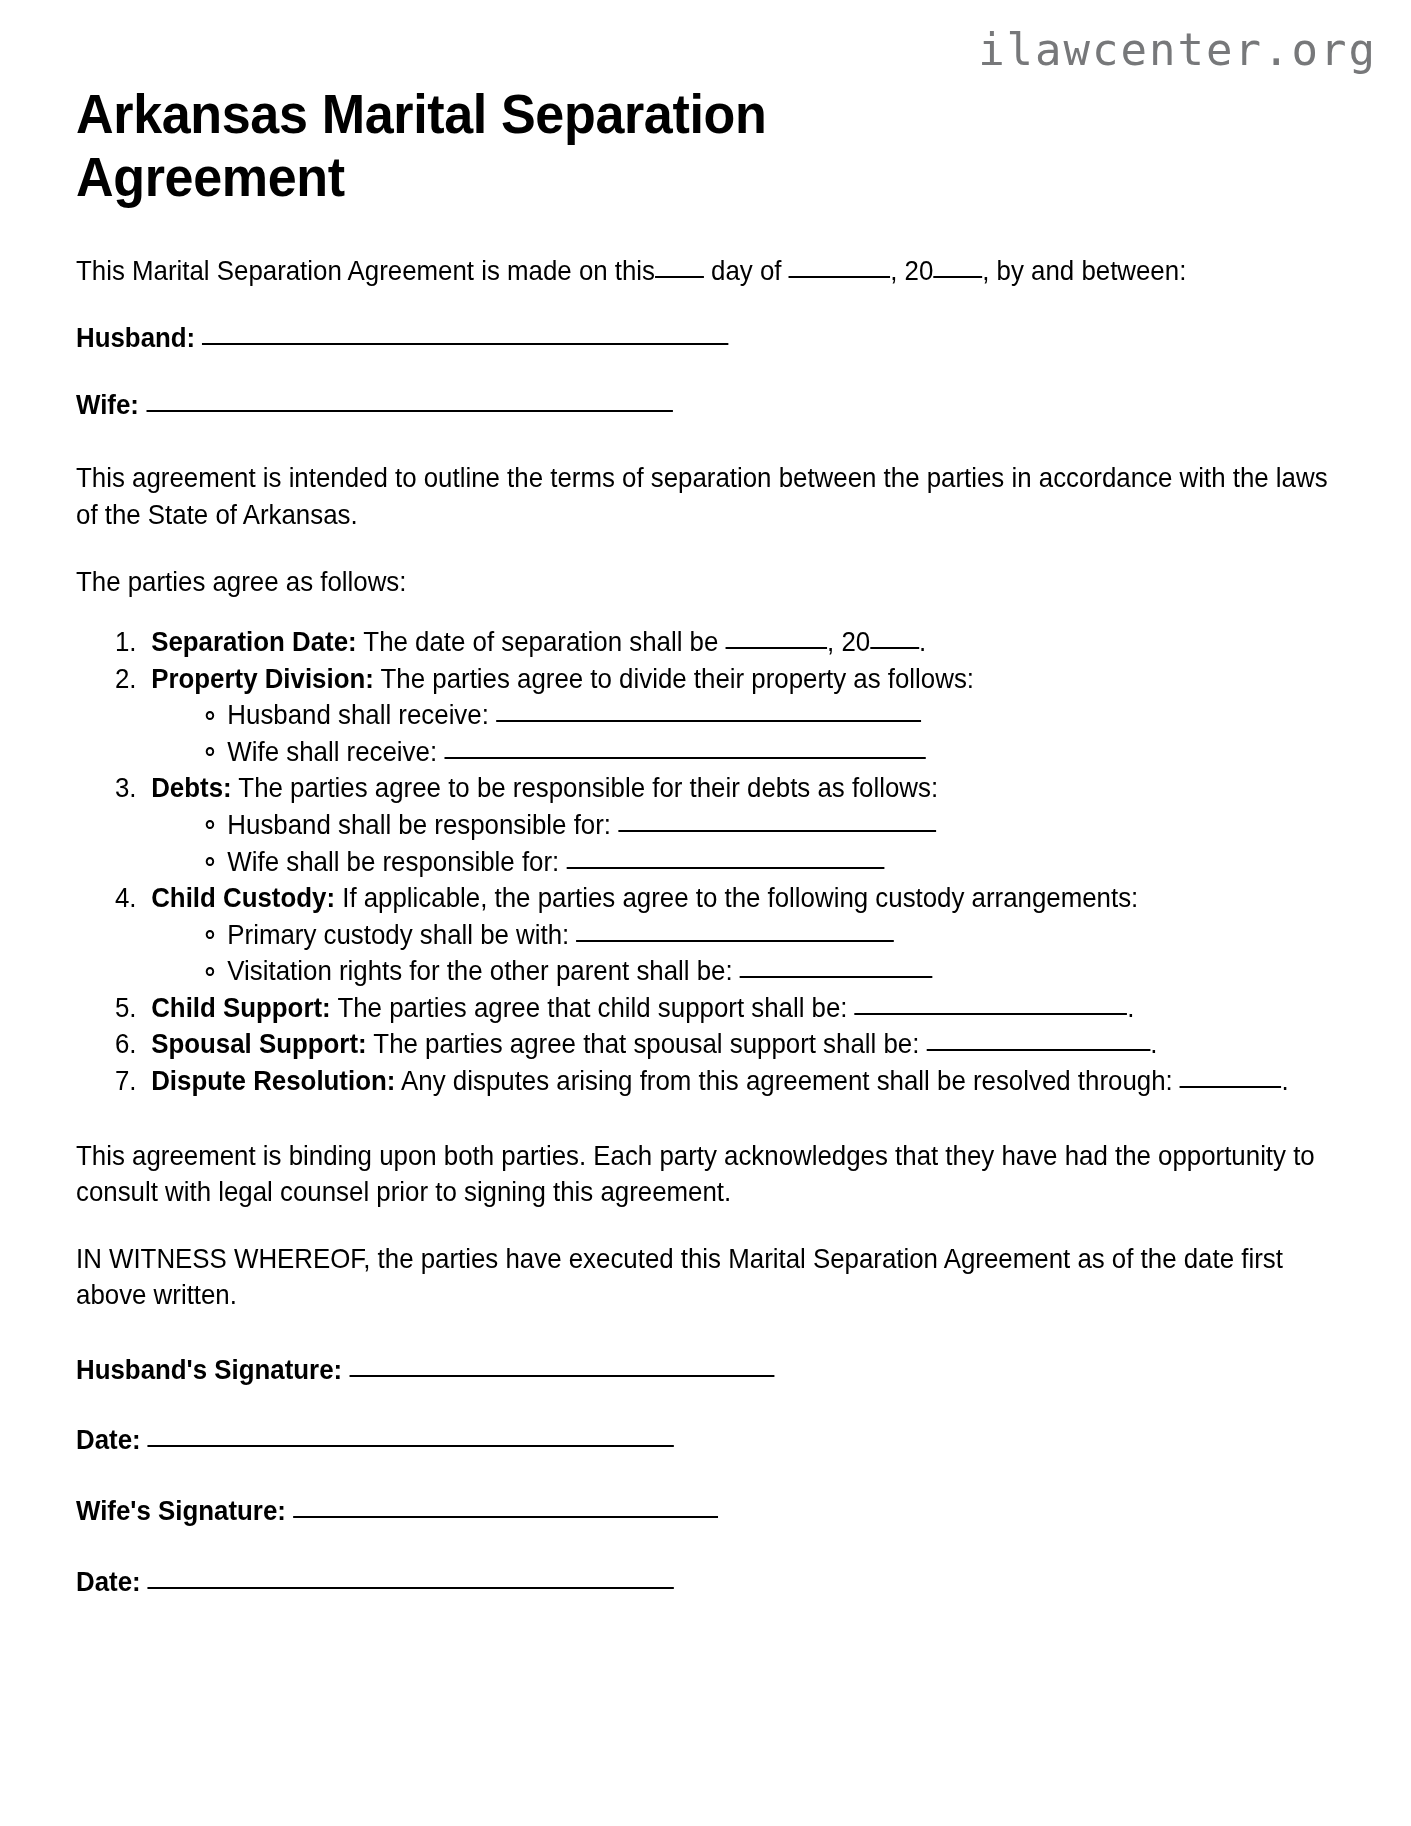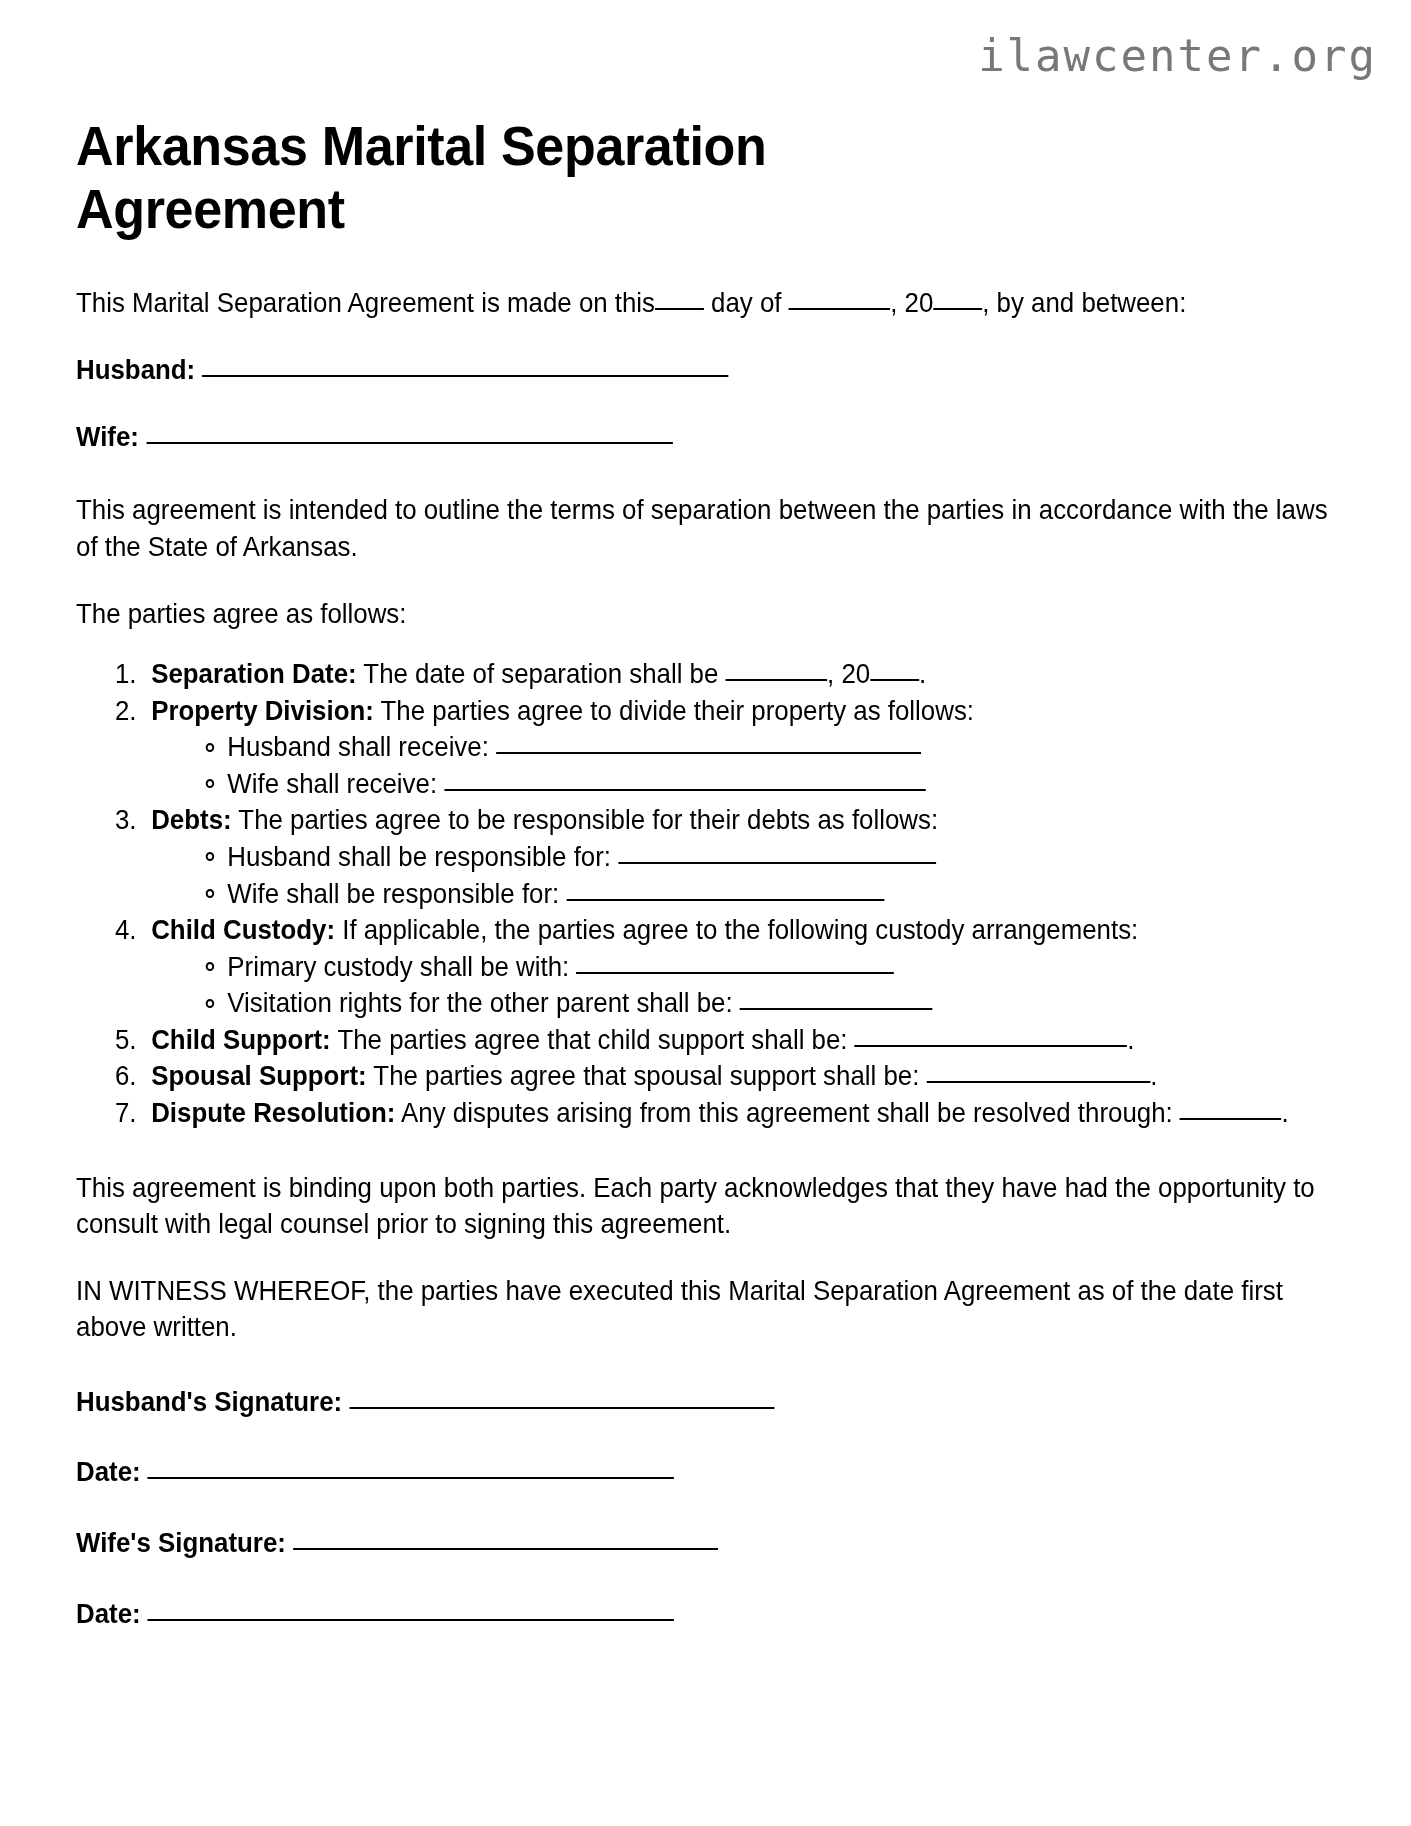--- a/index.html
+++ b/index.html
@@ -21,37 +21,36 @@
     position: relative;
     width: 1411px;
     height: 1826px;
     background: #ffffff;
     padding: 0;
   }
 
   
   .watermark {
     position: absolute;
-    top: 34px;
+    top: 28px;
     right: 34px;
     font-family: "DejaVu Sans Mono", "Liberation Mono", monospace;
     font-size: 44px;
     letter-spacing: 2px;
     color: #77787a;
     white-space: nowrap;
     line-height: 1;
   }
 
   
   .content {
     position: absolute;
     left: 76px;
     top: 0;
     width: 1262px;
-    margin-top: 32px;
   }
 
   h1.doc-title {
     font-family: "Liberation Sans", sans-serif;
     font-size: 56px;
     font-weight: bold;
     line-height: 1.13;
     letter-spacing: -0.4px;
     margin: 0;
     padding-top: 82px;

